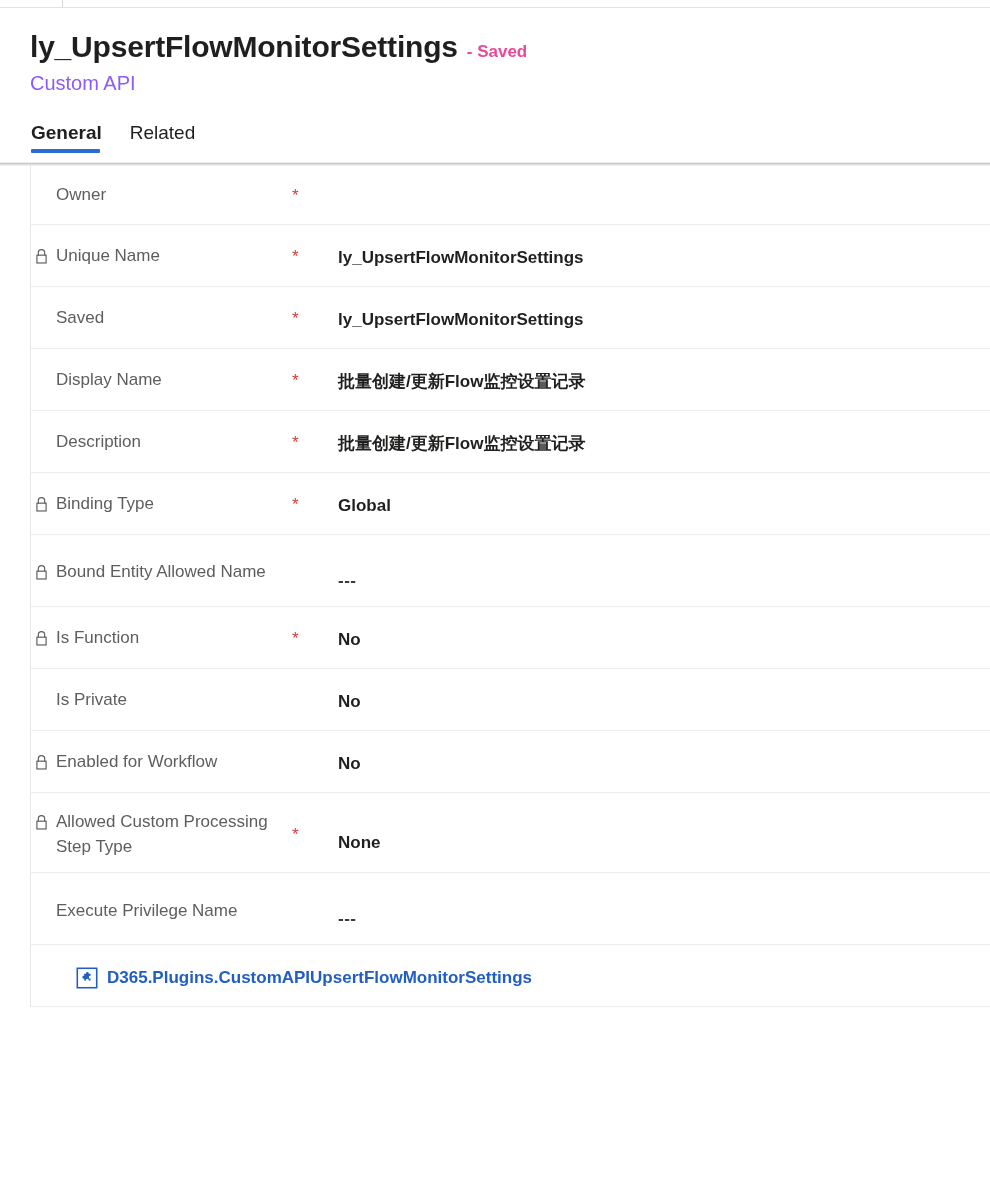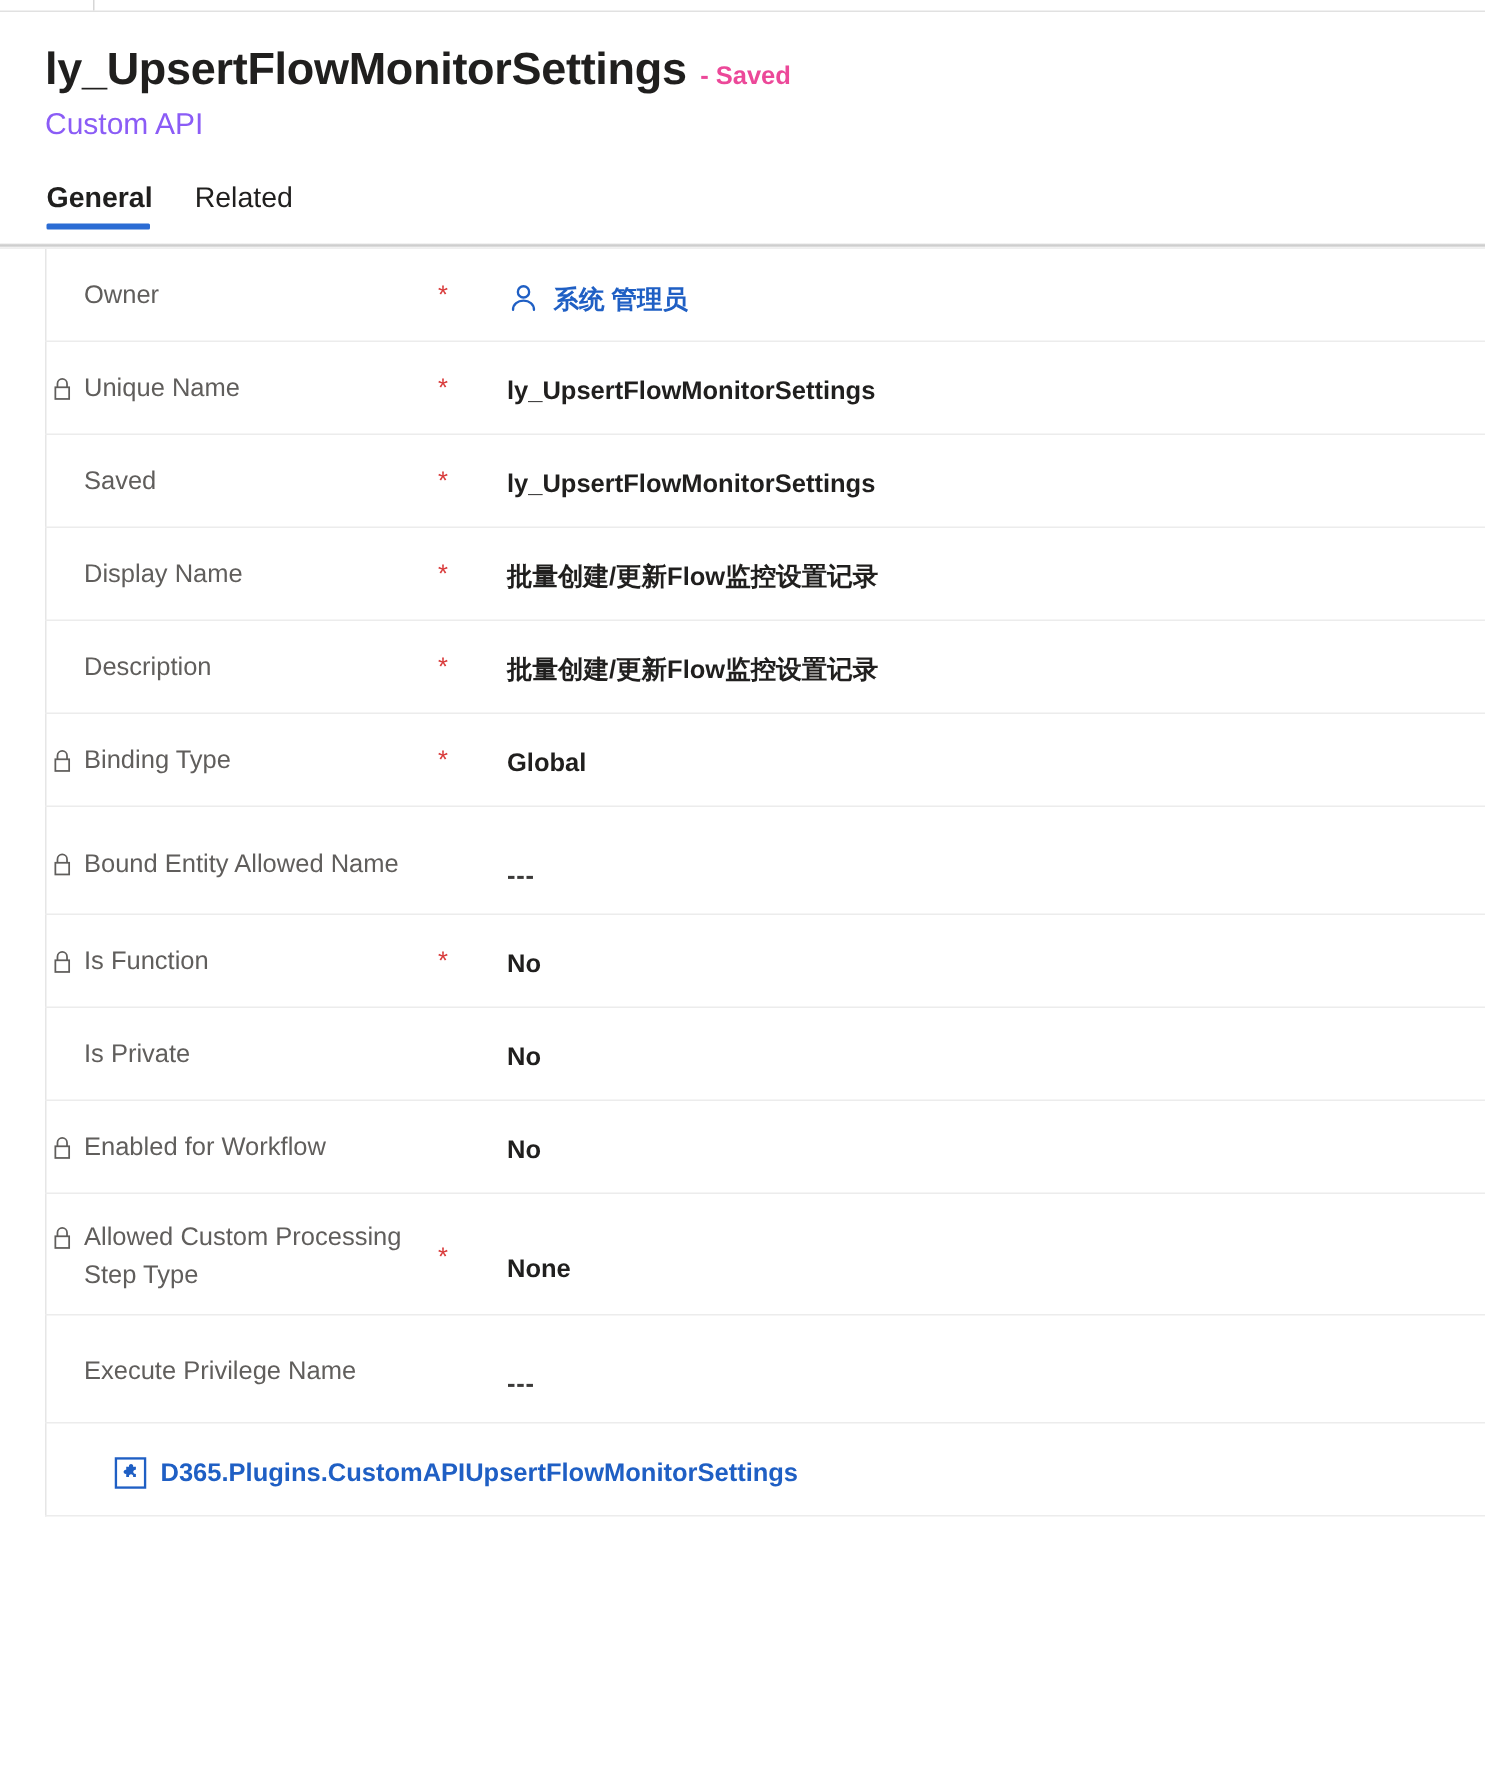--- a/index.html
+++ b/index.html
@@ -241,29 +241,20 @@
 
 <div class="section-divider"></div>
 
 <div class="form-area" id="form-area">
   <div class="form-rail"></div>
 <div class="field-row">
       <div class="label-cell">
         <span class="field-label">Owner</span>
       </div>
       <div class="req-cell"><span class="req-star">*</span></div>
-      <div class="value-cell">
-        <a class="value-link">
-          <span class="person-icon"><svg viewBox="0 0 24 24" width="22" height="22" aria-hidden="true">
-              <circle cx="12" cy="7.2" r="4.1" fill="none" stroke="#1f5fc4" stroke-width="1.7"></circle>
-              <path d="M4.4 20.2c0-4.2 3.4-6.6 7.6-6.6s7.6 2.4 7.6 6.6" fill="none" stroke="#1f5fc4" stroke-width="1.7" stroke-linecap="round"></path>
-            </svg></span>
-          <span>系统 管理员</span>
-        </a>
-      </div>
     </div>
     <div class="field-row">
       <div class="label-cell locked">
         <span class="lock-icon"><svg viewBox="0 0 16 18" width="15" height="17" aria-hidden="true">
             <path d="M4.6 7.6V5.1a3.4 3.4 0 0 1 6.8 0v2.5" fill="none" stroke="#605e5c" stroke-width="1.25"></path>
             <rect x="3.1" y="7.6" width="9.8" height="8.3" fill="none" stroke="#605e5c" stroke-width="1.25"></rect>
           </svg></span>
         <span class="field-label">Unique Name</span>
       </div>
       <div class="req-cell"><span class="req-star">*</span></div>

